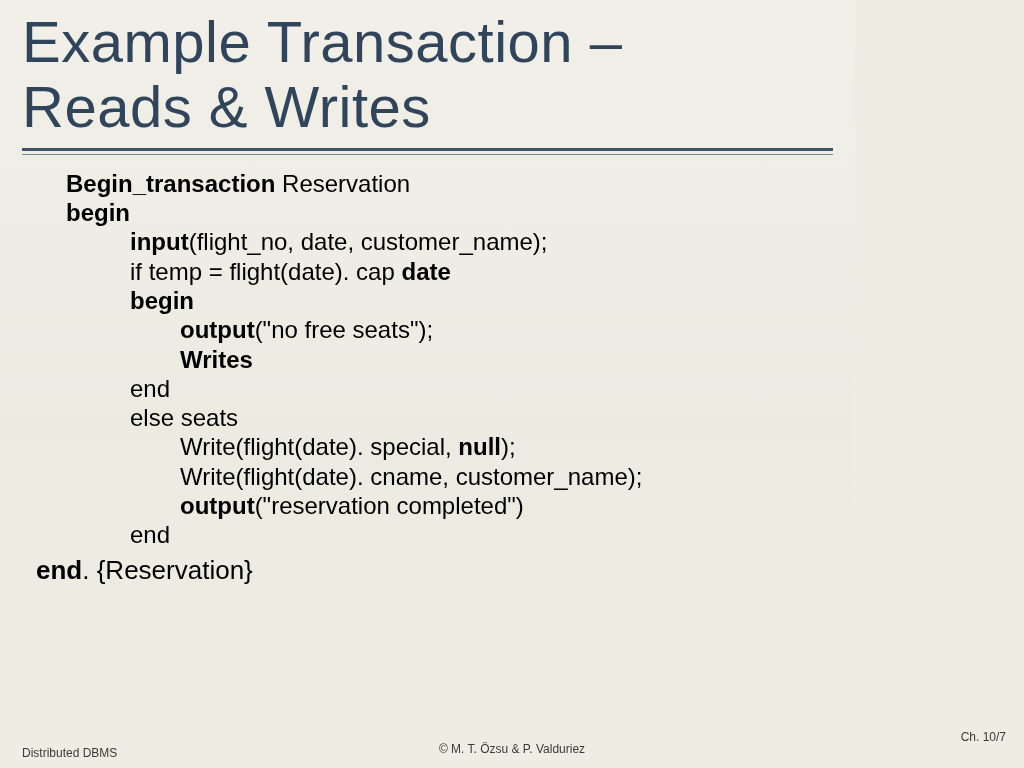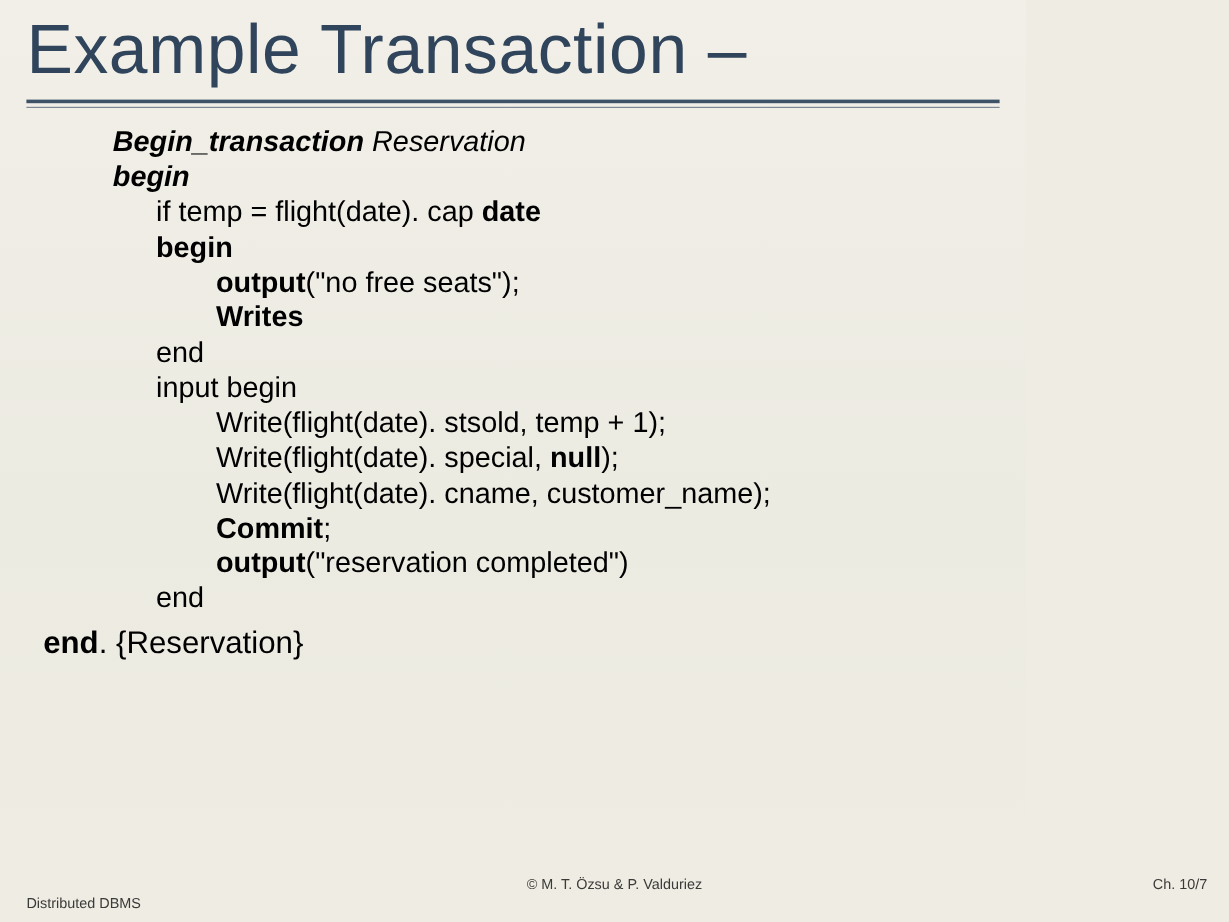--- a/index.html
+++ b/index.html
@@ -35,62 +35,62 @@
   .rule-bottom {
     height: 1px;
     background: #7d8894;
     margin-bottom: 14px;
   }
   .content {
     color: #000;
     font-size: 24px;
     line-height: 1.22;
   }
-  .ind0 { margin-left: 72px; font-style: italic; }
+  .ind0 { margin-left: 44px; }
   .ind1 { margin-left: 108px; }
   .ind2 { margin-left: 158px; }
   .end-tag { margin-left: 14px; font-size: 26px; margin-top: 6px;}
   .footer {
     position: absolute;
     bottom: 8px;
     left: 0;
     width: 1024px;
     font-size: 12px;
     color: #3a3a38;
   }
   .footer .left { position: absolute; left: 22px; bottom: 0; }
-  .footer .center { position: absolute; left: 0; right: 0; text-align: center; bottom: 16px; }
+  .footer .center { position: absolute; left: 0; right: 0; text-align: center; bottom: 4px; }
   .footer .right { position: absolute; right: 18px; bottom: 16px; }
   b { font-weight: bold; }
 </style>
 </head>
 <body>
 
 <div class="slide">
 
   <h1 class="title">
     <span>Example Transaction –</span><br>
+    <span>Reads &amp; Writes</span>
   </h1>
 
   <div class="rule-top"></div>
   <div class="rule-bottom"></div>
 
   <div class="content">
     <div class="ind0"><b>Begin_transaction</b><span> Reservation</span></div>
     <div class="ind0"><b>begin</b></div>
+    <div class="ind1"><b>input</b><span>(flight_no, date, customer_name);</span></div>
     <div class="ind1"><span>if temp = flight(date). cap </span><b>date</b></div>
     <div class="ind1"><b>begin</b></div>
     <div class="ind2"><b>output</b><span>("no free seats");</span></div>
     <div class="ind2"><b>Writes</b></div>
     <div class="ind1"><span>end</span></div>
-    <div class="ind1"><span>input begin</span></div>
-    <div class="ind2"><span>Write(flight(date). stsold, temp + 1);</span></div>
+    <div class="ind1"><span>else seats</span></div>
     <div class="ind2"><span>Write(flight(date). special, </span><b>null</b><span>);</span></div>
     <div class="ind2"><span>Write(flight(date). cname, customer_name);</span></div>
-    <div class="ind2"><b>Commit</b><span>;</span></div>
     <div class="ind2"><b>output</b><span>("reservation completed")</span></div>
     <div class="ind1"><span>end</span></div>
     <div class="end-tag"><b>end</b><span>. {Reservation}</span></div>
   </div>
 
   <div class="footer">
     <div class="left">Distributed DBMS</div>
     <div class="center">© M. T. Özsu &amp; P. Valduriez</div>
     <div class="right">Ch. 10/7</div>
   </div>

